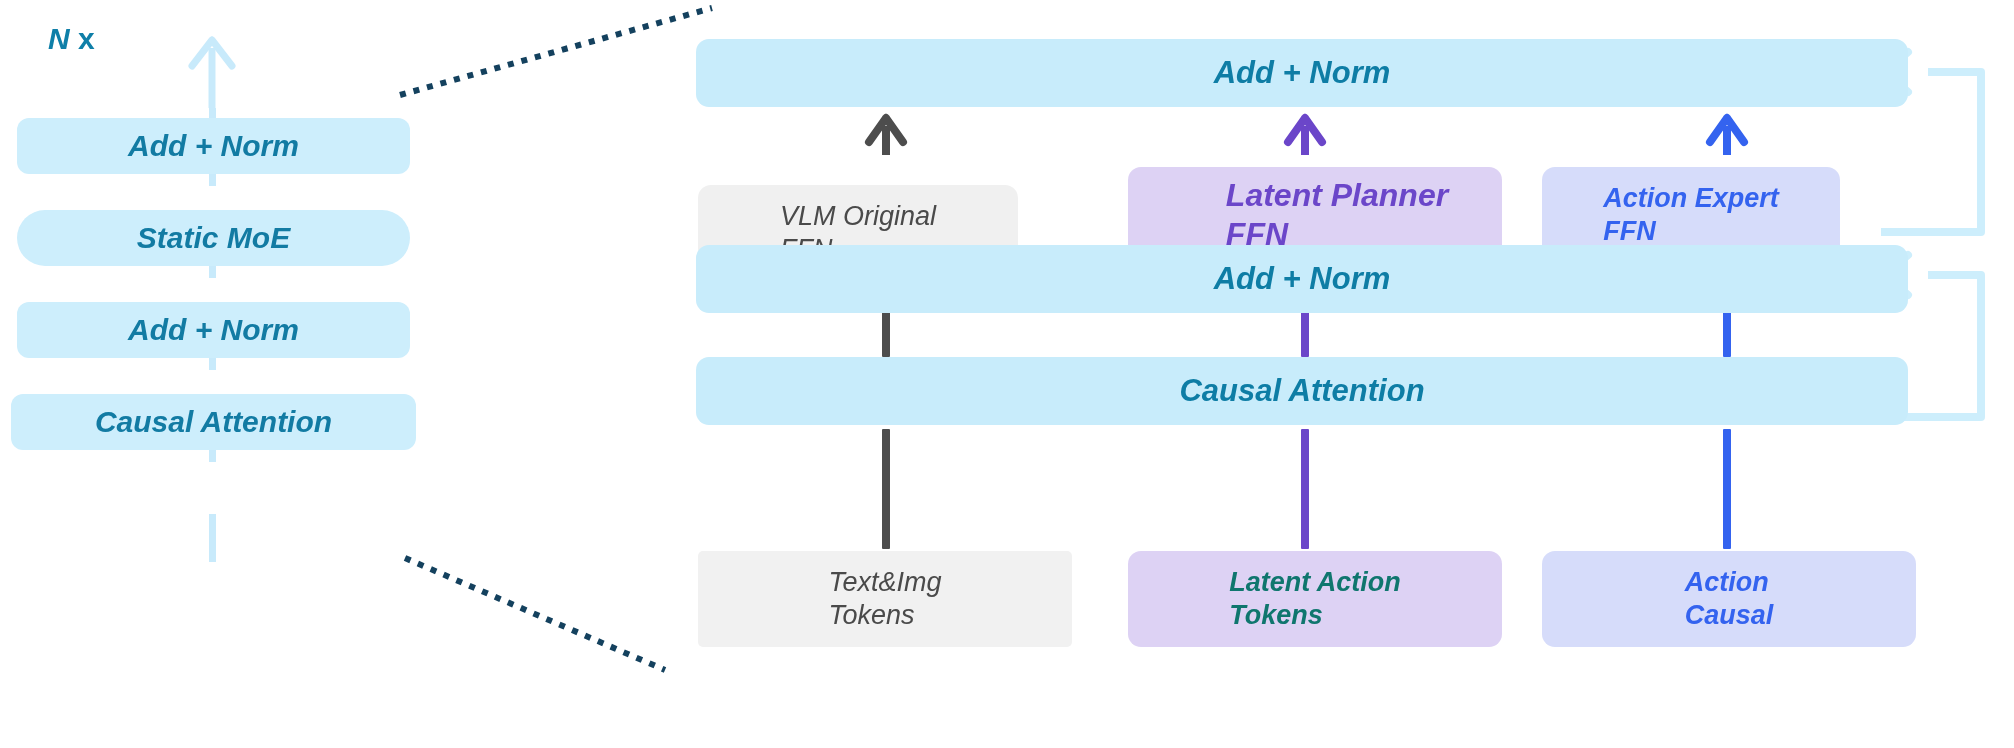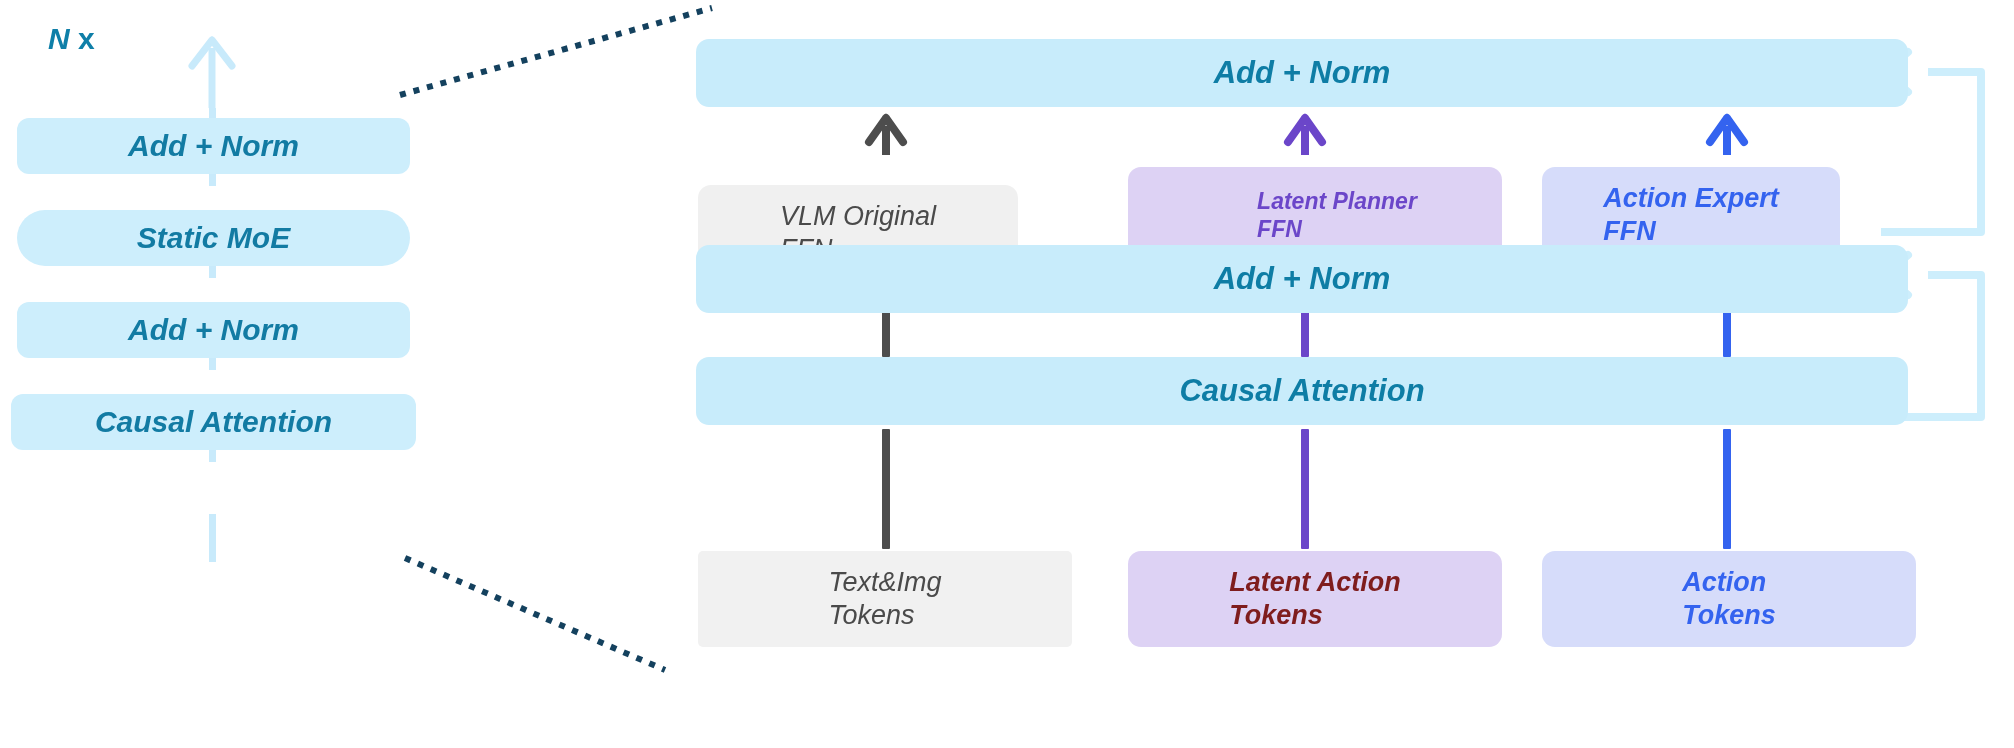--- a/index.html
+++ b/index.html
@@ -71,42 +71,42 @@
   .vlm {
     background: #f0f0f0;
     color: #4a4a4a;
     font-size: 27px;
     font-weight: normal;
     border-radius: 13px;
   }
   .planner {
     background: #ddd2f4;
     color: #6b46c9;
-    font-size: 23px;
+    font-size: 32px;
     font-weight: bold;
     border-radius: 13px;
     padding-left: 44px;
   }
   .expert {
     background: #d6dcfa;
     color: #3463ef;
     font-size: 27px;
     font-weight: bold;
     border-radius: 13px;
   }
   .toktext {
     background: #f1f1f1;
     color: #4a4a4a;
     font-size: 27px;
     font-weight: normal;
     border-radius: 5px;
   }
   .toklat {
     background: #ddd2f4;
-    color: #7f1d1d;
+    color: #0f766e;
     font-size: 27px;
     font-weight: bold;
     border-radius: 13px;
   }
   .tokact {
     background: #d6dcfa;
     color: #3463ef;
     font-size: 27px;
     font-weight: bold;
     border-radius: 13px;
@@ -221,16 +221,16 @@
   <div class="stem purple" style="left:1301px; top:429px; height:120px;"></div>
   <div class="stem blue" style="left:1723px; top:429px; height:120px;"></div>
 
   <div class="box toktext" style="left:698px; top:551px; width:374px; height:96px;">Text&amp;Img
 Tokens</div>
 
   <div class="box toklat" style="left:1128px; top:551px; width:374px; height:96px;">Latent Action
 Tokens</div>
 
   <div class="box tokact" style="left:1542px; top:551px; width:374px; height:96px;">Action
-Tokens</div>
+Causal</div>
 
 
 </div>
 
 </body></html>

